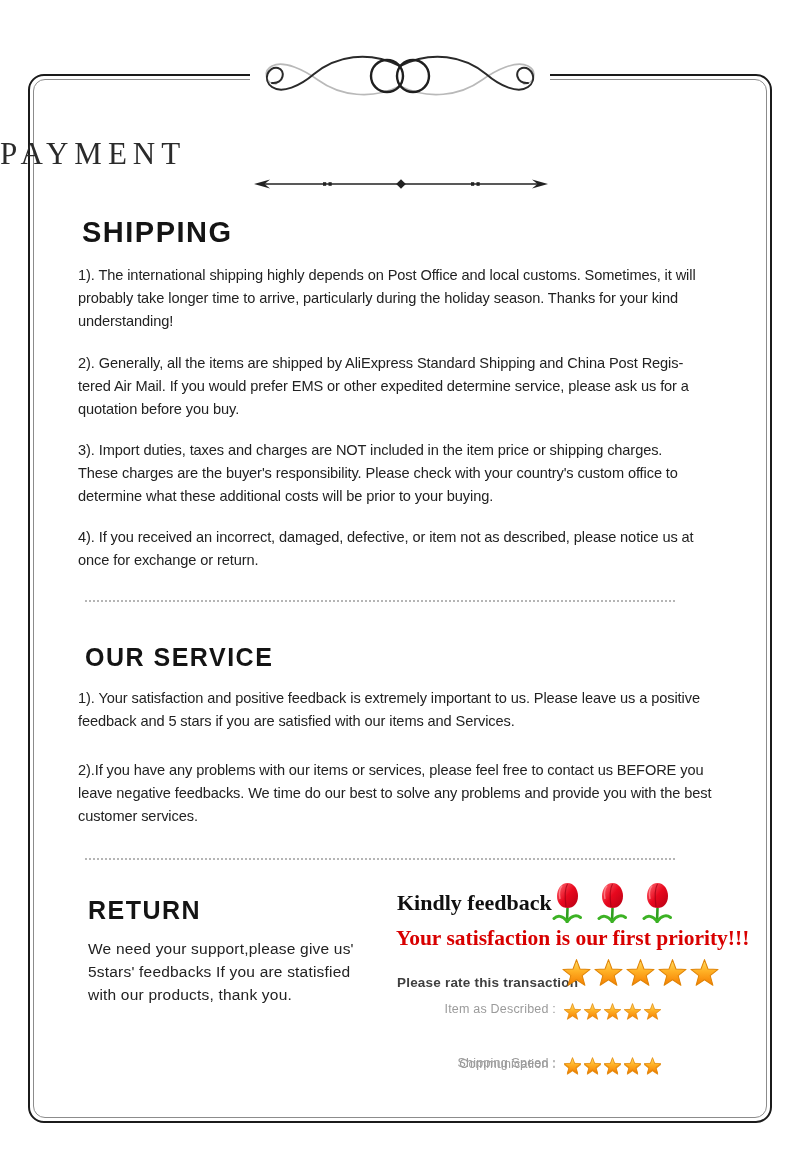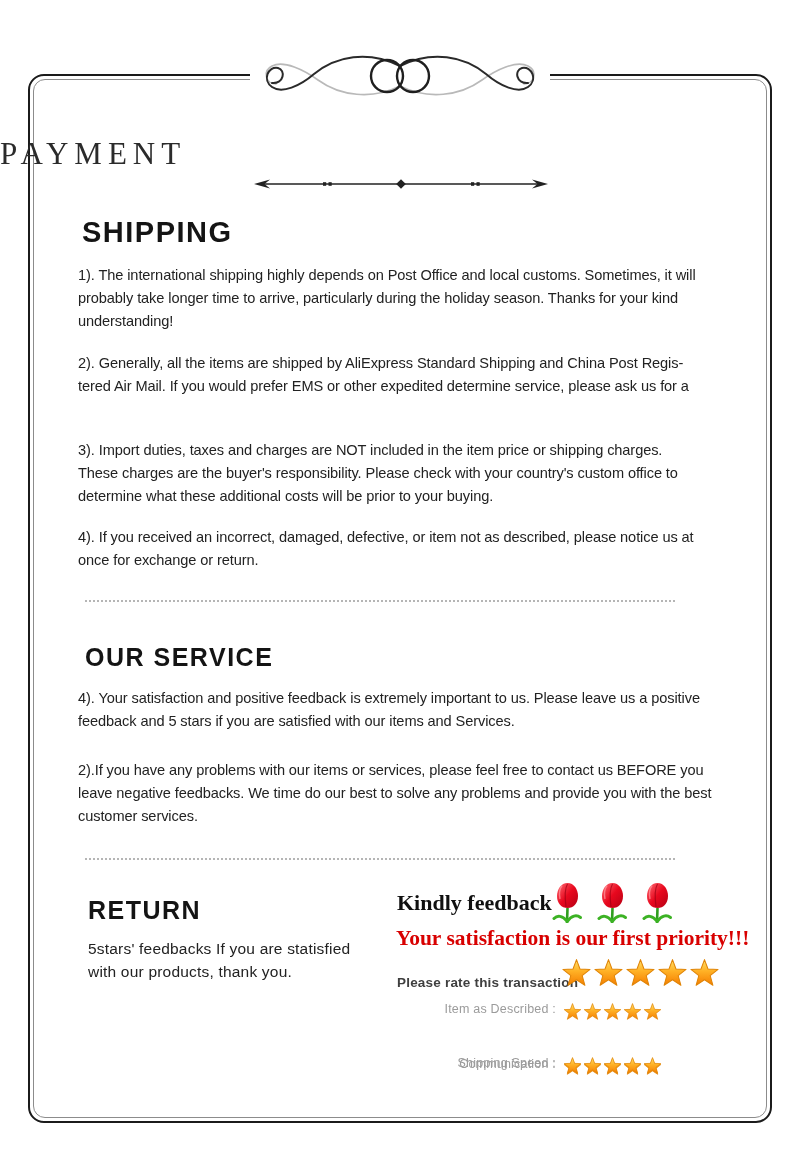--- a/index.html
+++ b/index.html
@@ -117,48 +117,50 @@
 
 <div id="shipping-heading" class="section-heading">SHIPPING</div>
 <div id="ship-p1" class="para">
     <div class="line">1).  The international shipping highly depends on Post Office and local customs. Sometimes, it will</div>
     <div class="line">probably take longer time to arrive, particularly during the holiday season. Thanks for your kind</div>
     <div class="line">understanding!</div>
   </div>
 <div id="ship-p2" class="para">
     <div class="line">2). Generally, all the items are shipped by AliExpress Standard Shipping and China Post Regis-</div>
     <div class="line">tered Air Mail. If you would prefer EMS or other expedited determine service, please ask us for a</div>
+    <div class="line">quotation before you buy.</div>
   </div>
 <div id="ship-p3" class="para">
     <div class="line">3). Import duties, taxes and charges are NOT included in the item price or shipping charges.</div>
     <div class="line">These charges are the buyer's responsibility. Please check with your country's custom office to</div>
     <div class="line">determine what these additional costs will be prior to your buying.</div>
   </div>
 <div id="ship-p4" class="para">
     <div class="line">4). If you received an incorrect, damaged, defective, or item not as described, please notice us at</div>
     <div class="line">once for exchange or return.</div>
   </div>
 
 <div id="divider-1" class="dotted-divider"></div>
 
 <div id="service-heading" class="section-heading">OUR SERVICE</div>
 <div id="svc-p1" class="para">
-    <div class="line">4). Your satisfaction and positive feedback is extremely important to us. Please leave us a positive</div>
+    <div class="line">1). Your satisfaction and positive feedback is extremely important to us. Please leave us a positive</div>
     <div class="line">feedback and 5 stars if you are satisfied with our items and Services.</div>
   </div>
 <div id="svc-p2" class="para">
     <div class="line">2).If you have any problems with our items or services, please feel free to contact us BEFORE you</div>
     <div class="line">leave negative feedbacks. We time do our best to solve any problems and provide you with the best</div>
     <div class="line">customer services.</div>
   </div>
 
 <div id="divider-2" class="dotted-divider"></div>
 
 <div id="return-heading" class="section-heading">RETURN</div>
 <div class="return-text">
+    <div class="line">We need your support,please give us'</div>
     <div class="line">5stars' feedbacks If you are statisfied</div>
     <div class="line">with our products, thank you.</div>
   </div>
 
 <div class="kindly-title">Kindly feedback</div>
 
 <div class="roses">
   <svg width="31" height="48" viewBox="0 0 31 48" fill="none">
     <defs>
       <linearGradient id="rg" x1="0" y1="0" x2="1" y2="1">

